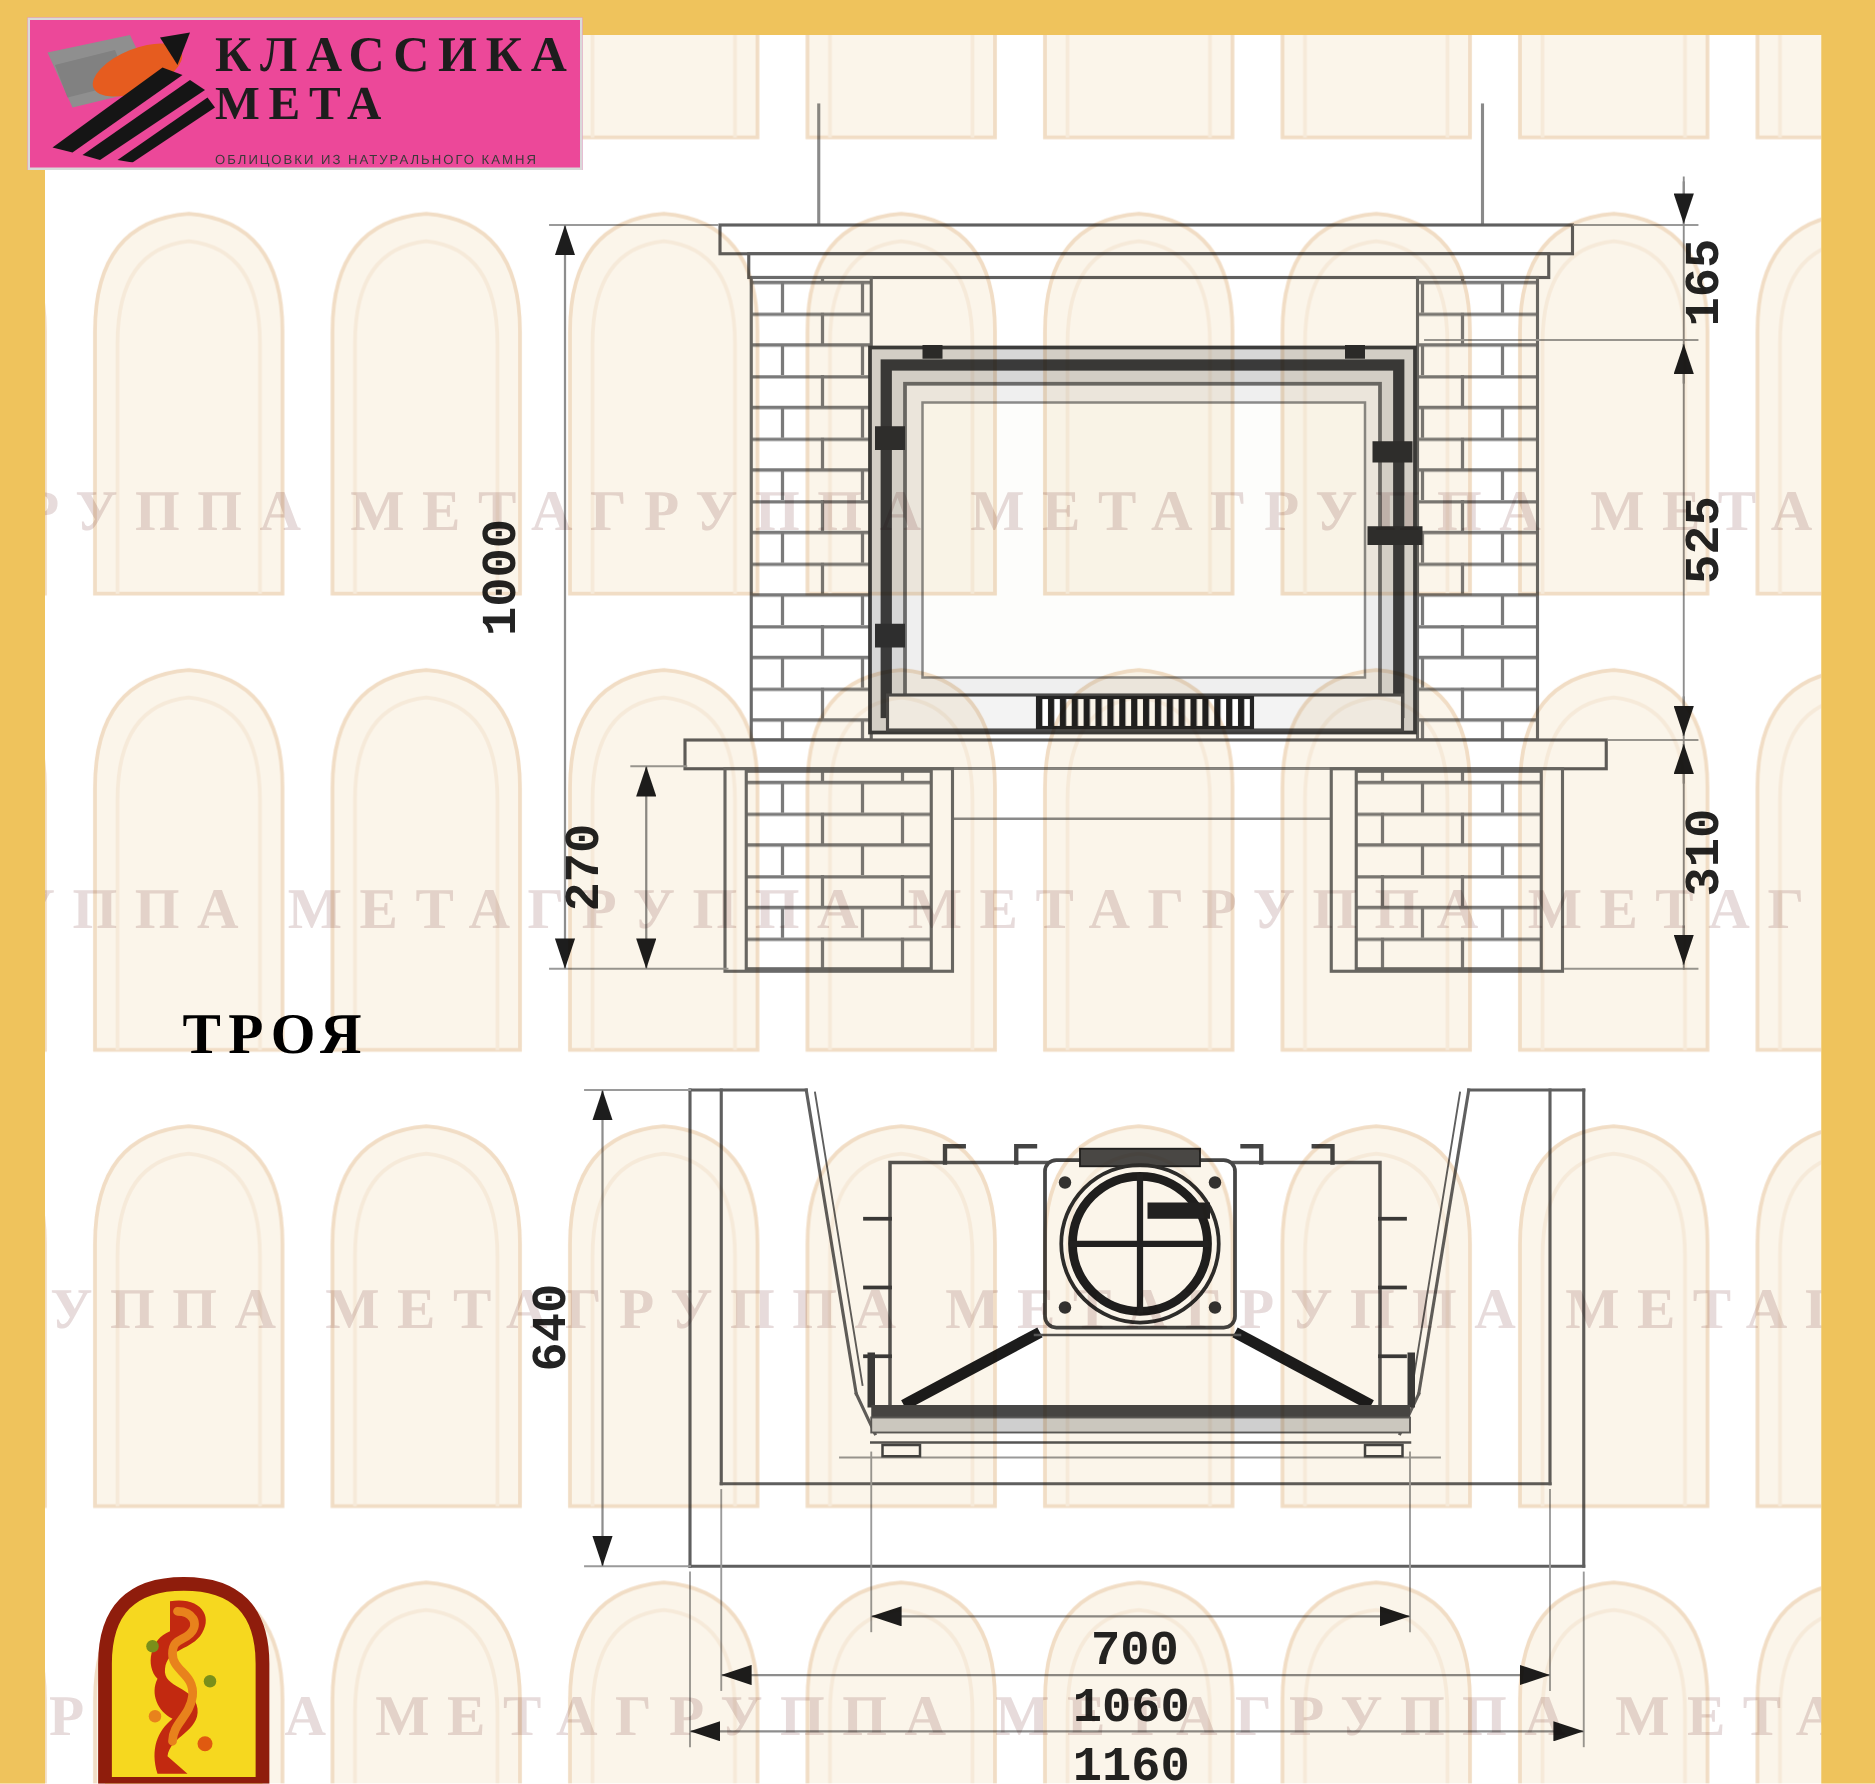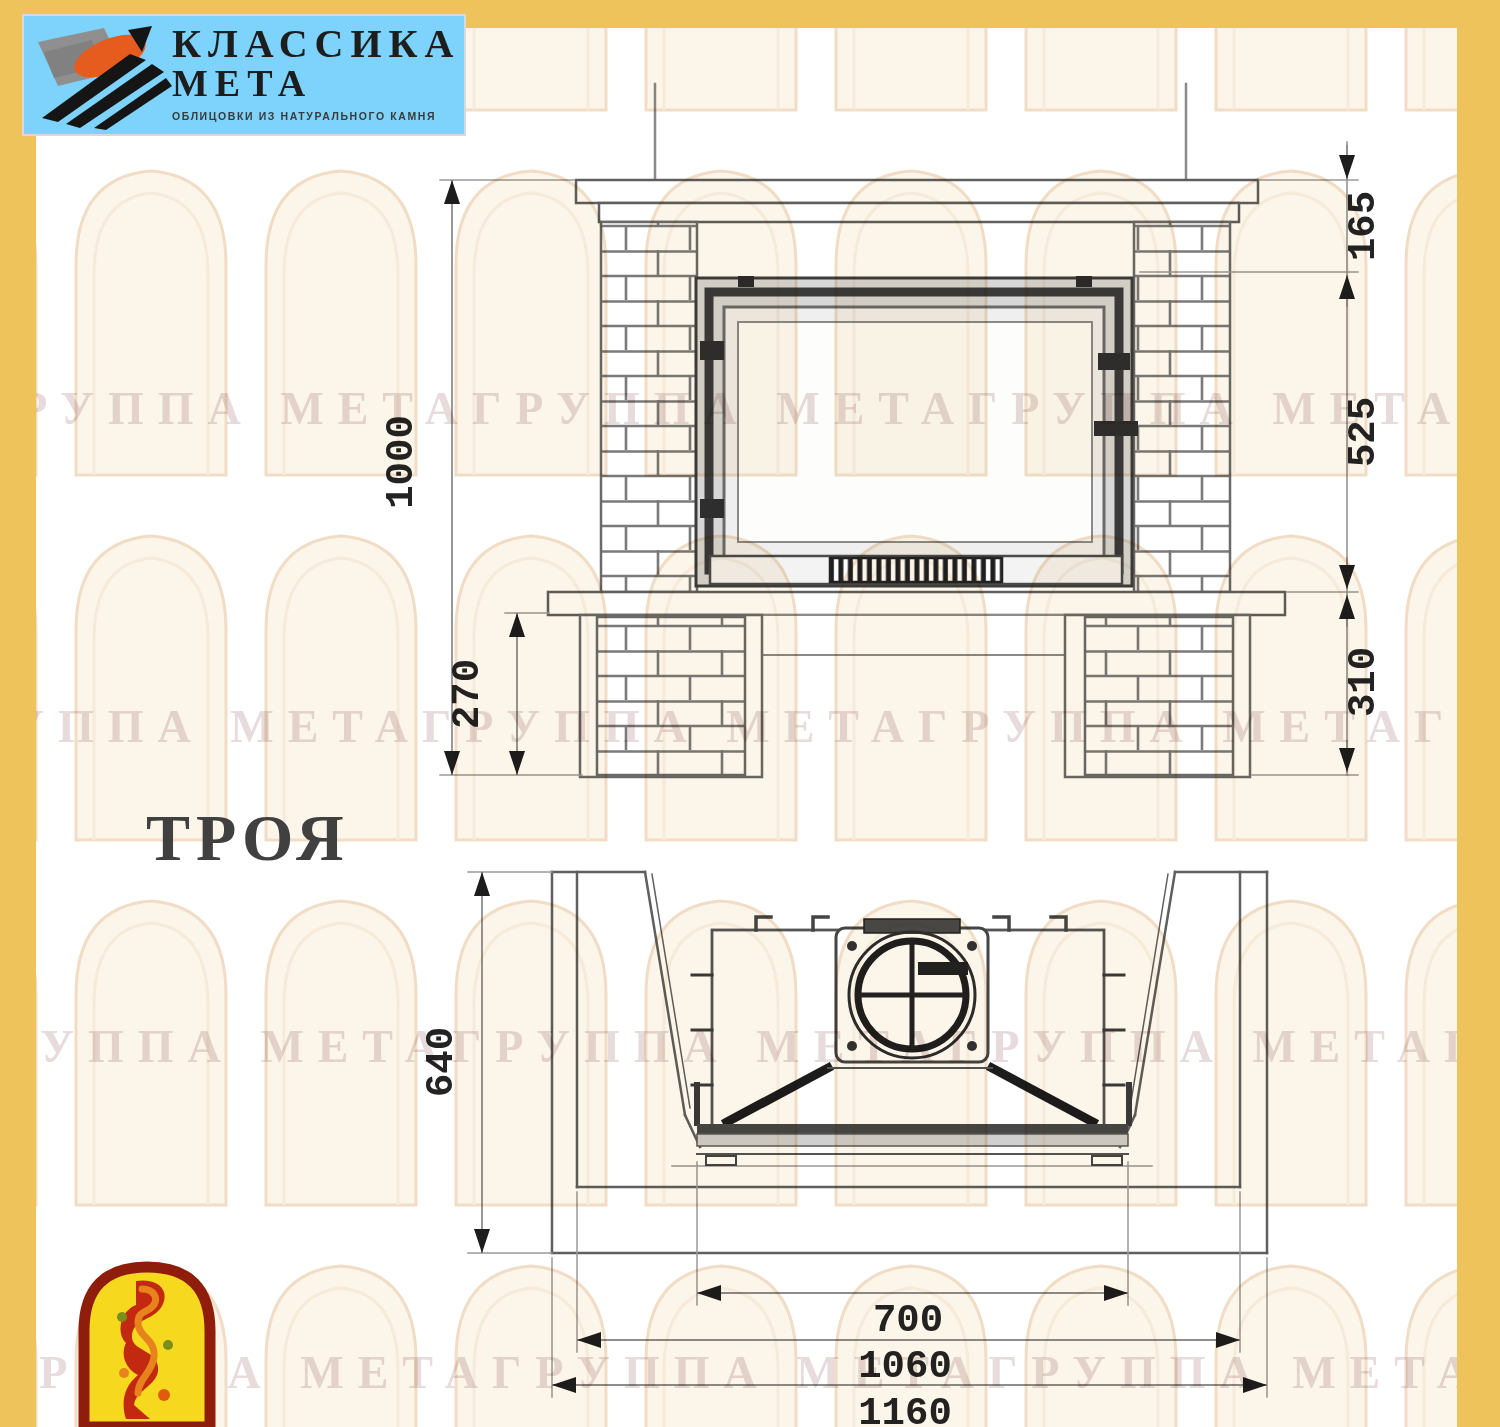--- a/index.html
+++ b/index.html
@@ -18,34 +18,34 @@
              mix-blend-mode:multiply;z-index:3;pointer-events:none;}
   .wm-text-layer{position:absolute;left:36px;top:28px;right:43px;bottom:0;overflow:hidden;
              mix-blend-mode:multiply;z-index:4;pointer-events:none;}
   .wm-row{position:absolute;white-space:nowrap;font-family:"Liberation Serif",serif;
           font-weight:bold;font-size:46px;letter-spacing:14px;color:#d8c6c6;opacity:.62;}
 
   
   .drawing{position:absolute;left:0;top:0;z-index:2;}
 
   
-  .logo-box{position:absolute;left:22px;top:14px;width:440px;height:118px;background:#7dd3fc;
+  .logo-box{position:absolute;left:22px;top:14px;width:440px;height:118px;background:#ec4899;
             border:2px solid #d9d9d9;z-index:6;display:flex;align-items:flex-start;}
   .logo-gfx{position:absolute;left:8px;top:6px;}
   .logo-text{position:absolute;left:148px;top:8px;width:300px;}
   .logo-line1{font-family:"Liberation Serif",serif;font-weight:bold;font-size:40px;
               letter-spacing:7px;color:#1d1d1d;line-height:1.0;}
   .logo-line2{font-family:"Liberation Serif",serif;font-weight:bold;font-size:38px;
               letter-spacing:7px;color:#1d1d1d;line-height:1.05;}
-  .logo-tag{font-family:"Liberation Sans",sans-serif;font-weight:bold;font-size:10.5px;
-            letter-spacing:1.6px;color:#3a3a3a;margin-top:6px;white-space:nowrap;}
+  .logo-tag{font-family:"Liberation Sans",sans-serif;font-weight:normal;font-size:10.5px;
+            letter-spacing:1.6px;color:#3a3a3a;margin-top:18px;white-space:nowrap;}
 
   
   .model-label{position:absolute;left:146px;top:800px;font-family:"Liberation Serif",serif;
-               font-weight:bold;font-size:66px;letter-spacing:6px;color:#404040;z-index:6;}
+               font-weight:bold;font-size:46px;letter-spacing:6px;color:#000000;z-index:6;}
 
   .emblem{position:absolute;left:76px;top:1253px;z-index:6;}
 
   text.dim{font-family:"Liberation Mono",monospace;font-weight:bold;font-size:39px;fill:#232323;}
 </style>
 </head>
 <body>
 
 <div class="page">
 

